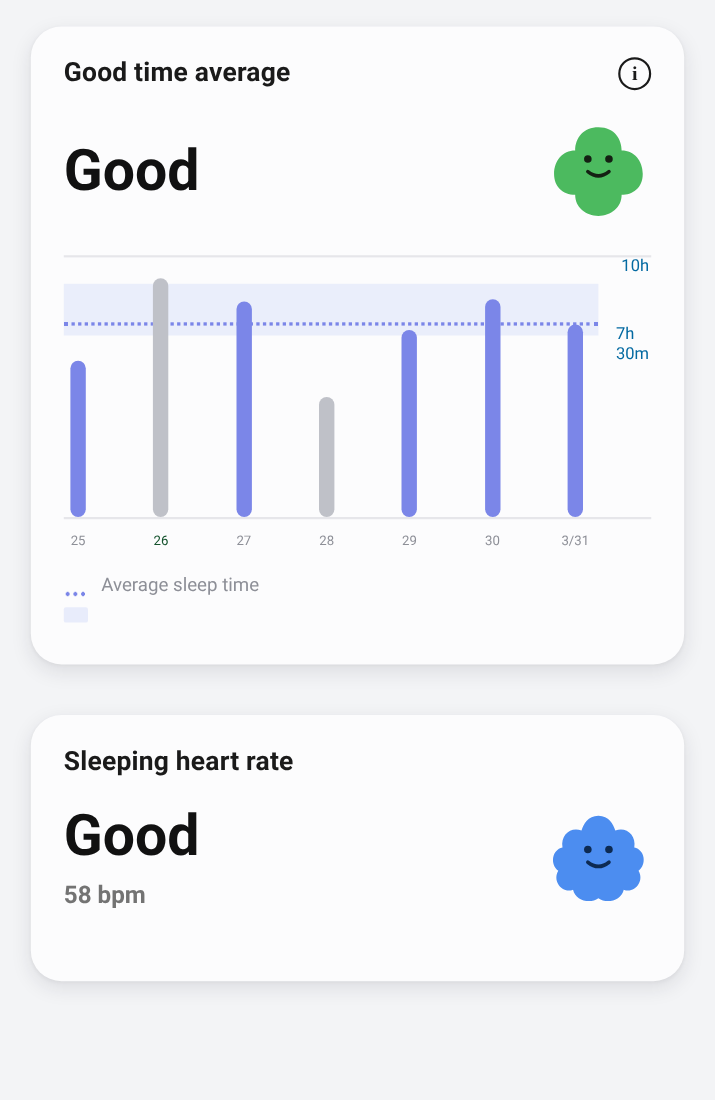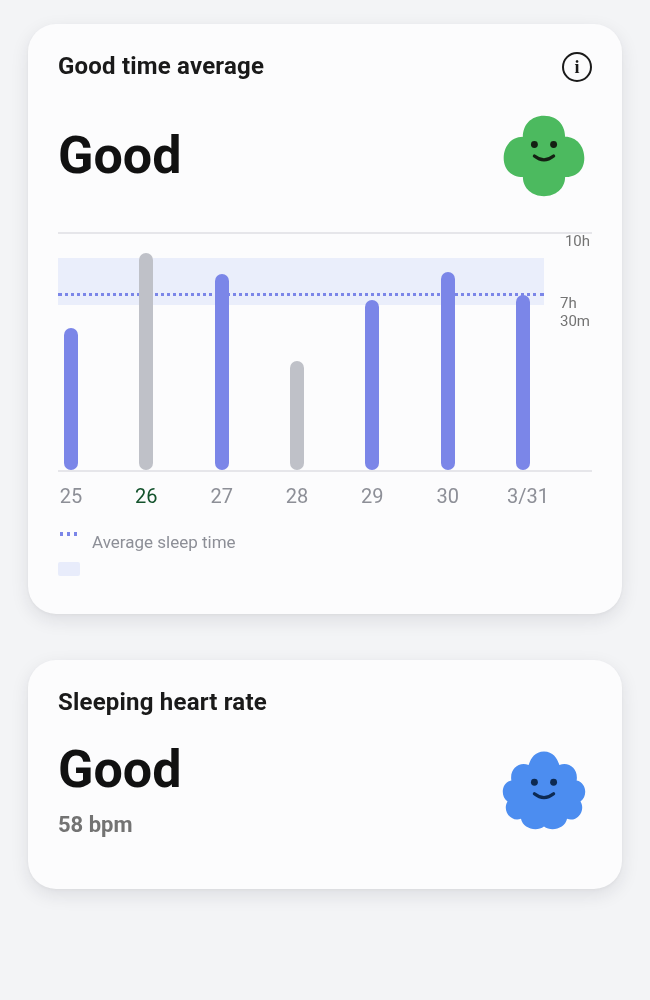--- a/index.html
+++ b/index.html
@@ -74,21 +74,21 @@
   .chart {
     position: relative;
     height: 240px;
     border-top: 2px solid #e6e6ea;
     border-bottom: 2px solid #e6e6ea;
   }
   .y-label {
     position: absolute;
     right: 2px;
     font-size: 15px;
-    color: #737373;
+    color: #0369a1;
     text-align: left;
     line-height: 1.2;
   }
   .y-label.top { top: -2px; }
   .y-label.dash { top: 60px; }
   .optimal-band {
     position: absolute;
     left: 0; right: 48px;
     background: #e8ecfb;
     opacity: 0.9;
@@ -117,32 +117,32 @@
     width: 14px;
     border-radius: 7px 7px 7px 7px;
     background: #7b86e8;
   }
   .bar.muted { background: #bfc1c8; }
   .x-axis {
     display: flex;
     justify-content: space-between;
     padding: 12px 6px 0 6px;
     margin-right: 56px;
-    font-size: 20px;
+    font-size: 12px;
     color: #8d8f97;
   }
   .x-tick { width: 32px; text-align: center; margin-left:-9px; margin-right:-9px;}
   .x-tick.hl { color: #14532d; }
   .legend {
     margin-top: 24px;
     font-size: 17px;
     color: #8d8f97;
   }
   .legend-row {
-    display: flex; align-items: flex-start; gap: 12px;
+    display: flex; align-items: flex-end; gap: 12px;
     margin-bottom: 10px;
   }
   .swatch-dots {
     width: 22px; height: 4px;
     background-image: radial-gradient(circle, #7b86e8 2px, transparent 2px);
     background-size: 7px 4px;
     background-repeat: repeat-x;
     background-position: left center;
   }
   .swatch-band {
@@ -230,21 +230,21 @@
           <span class="swatch-dots"></span>
           <span>Average sleep time</span>
         </div>
         <div class="legend-row">
           <span class="swatch-band"></span>
         </div>
       </div>
     </div>
   </section>
 
-  <section class="card" style="padding-bottom:51px;">
+  <section class="card" style="padding-bottom:64px;">
     <div class="card-head">
       <h2 class="card-title">Sleeping heart rate</h2>
     </div>
     <div class="rating-row">
       <div>
         <div class="rating-text">Good</div>
         <div class="rating-sub">58 bpm</div>
       </div>
       <div class="mascot">
         <svg viewBox="0 0 100 100">

